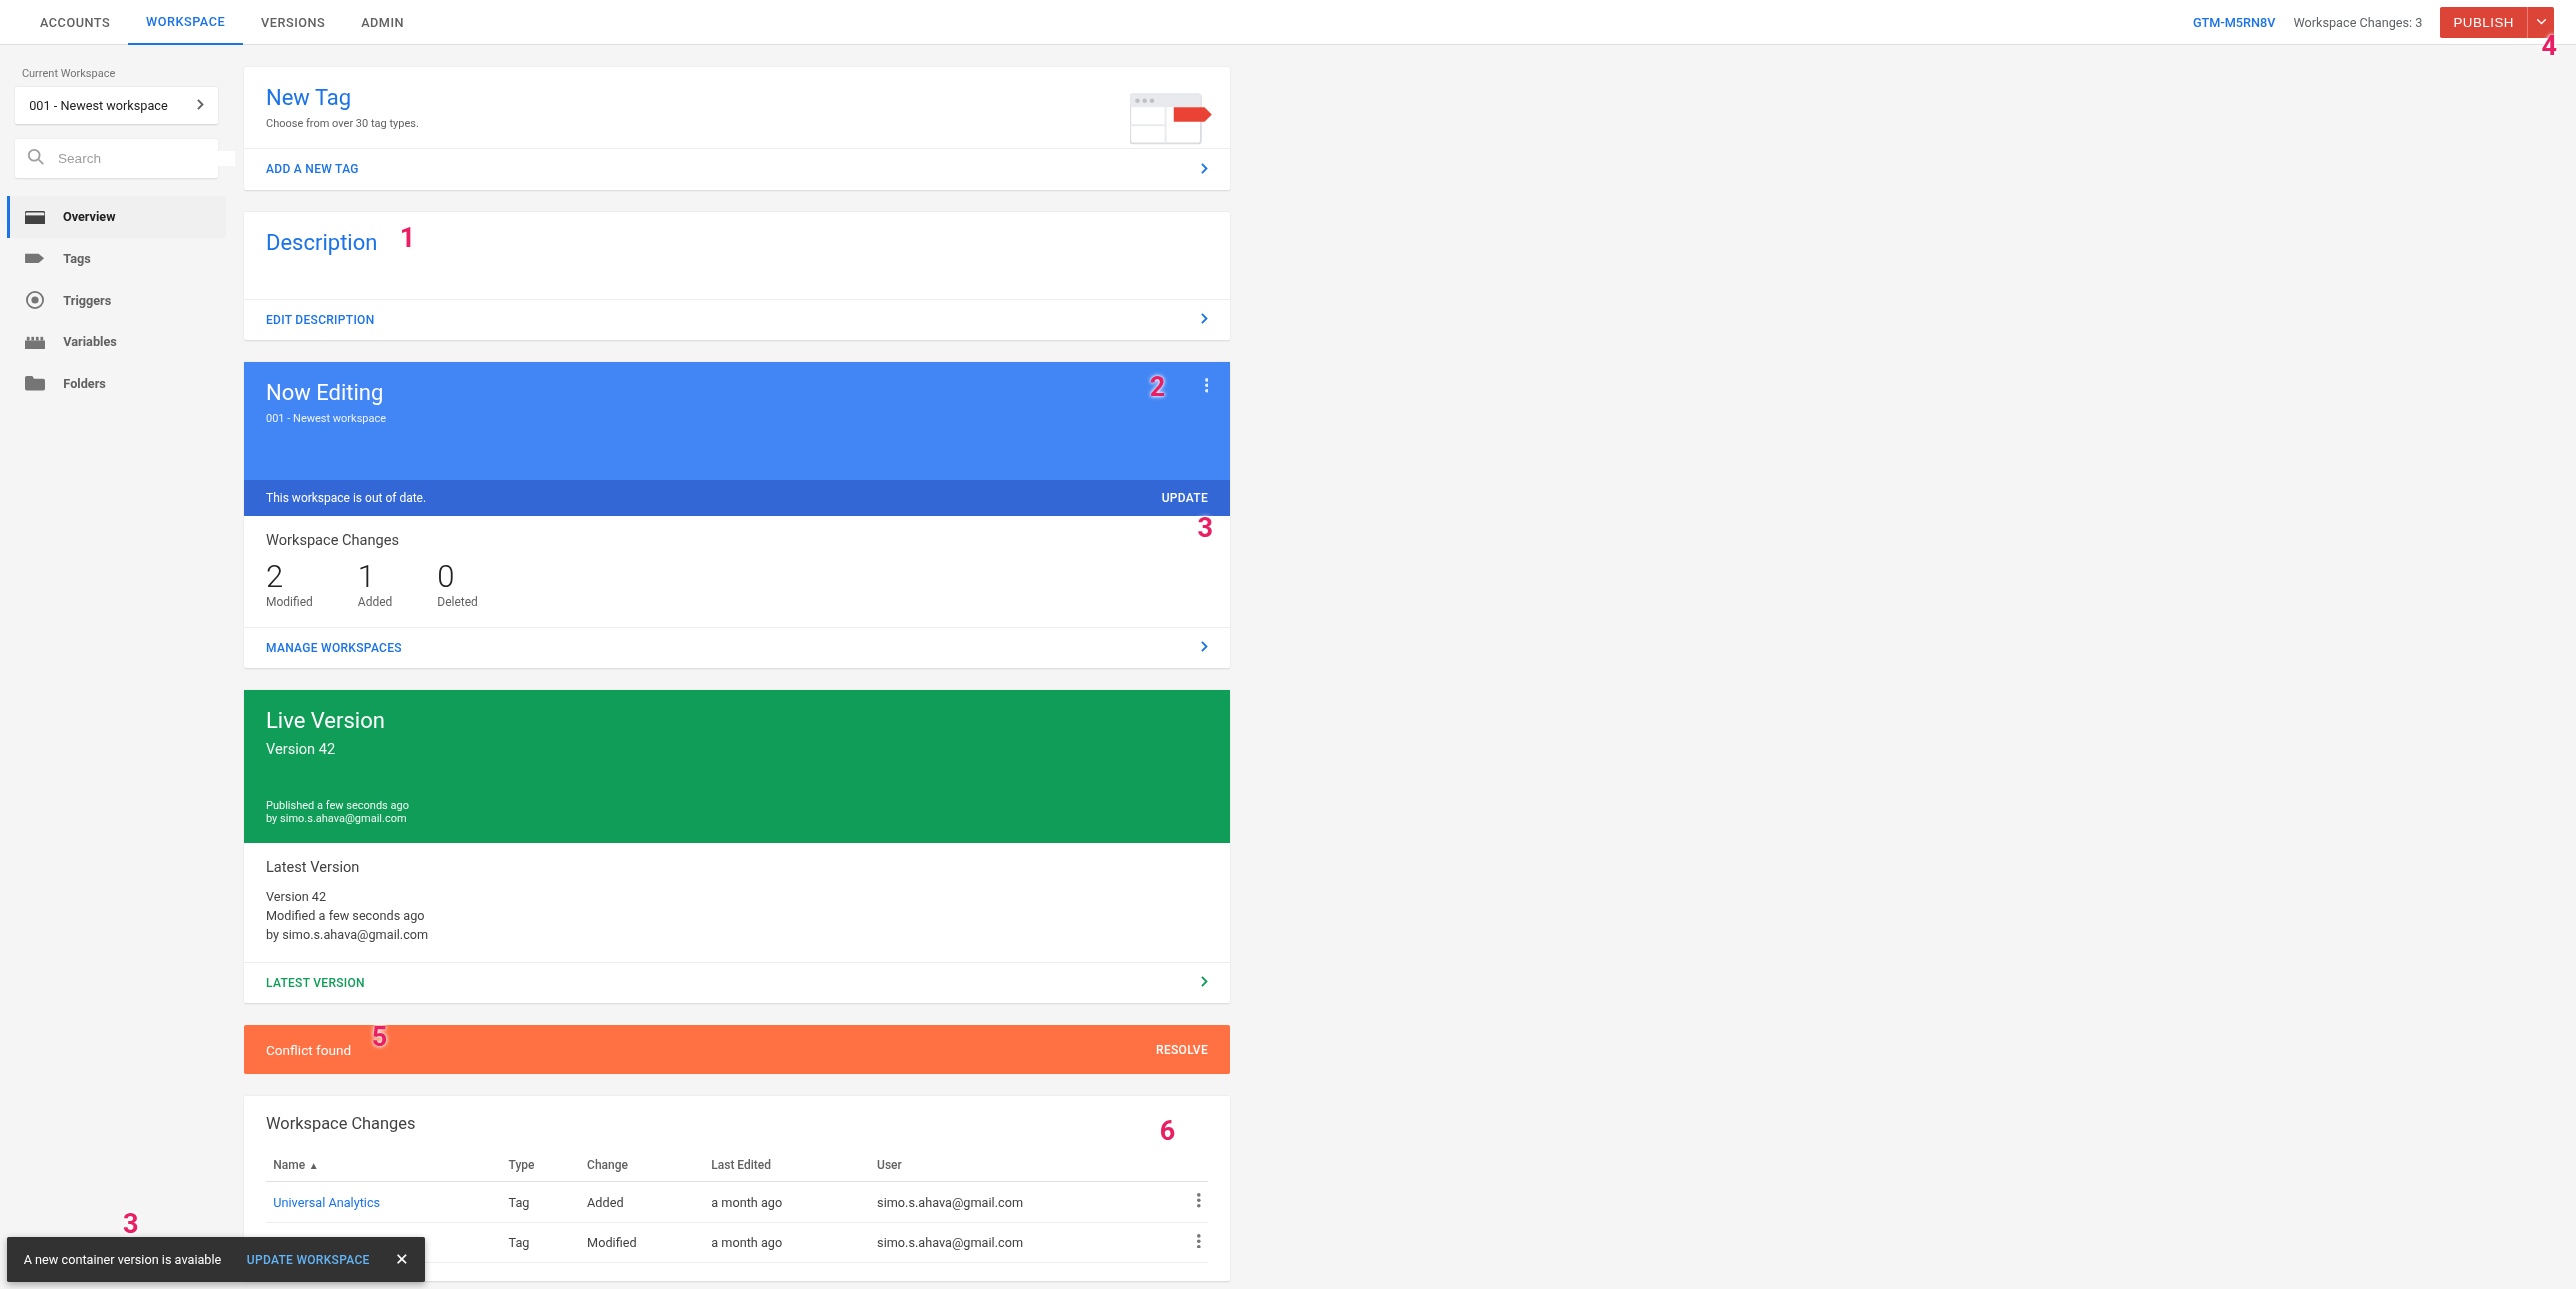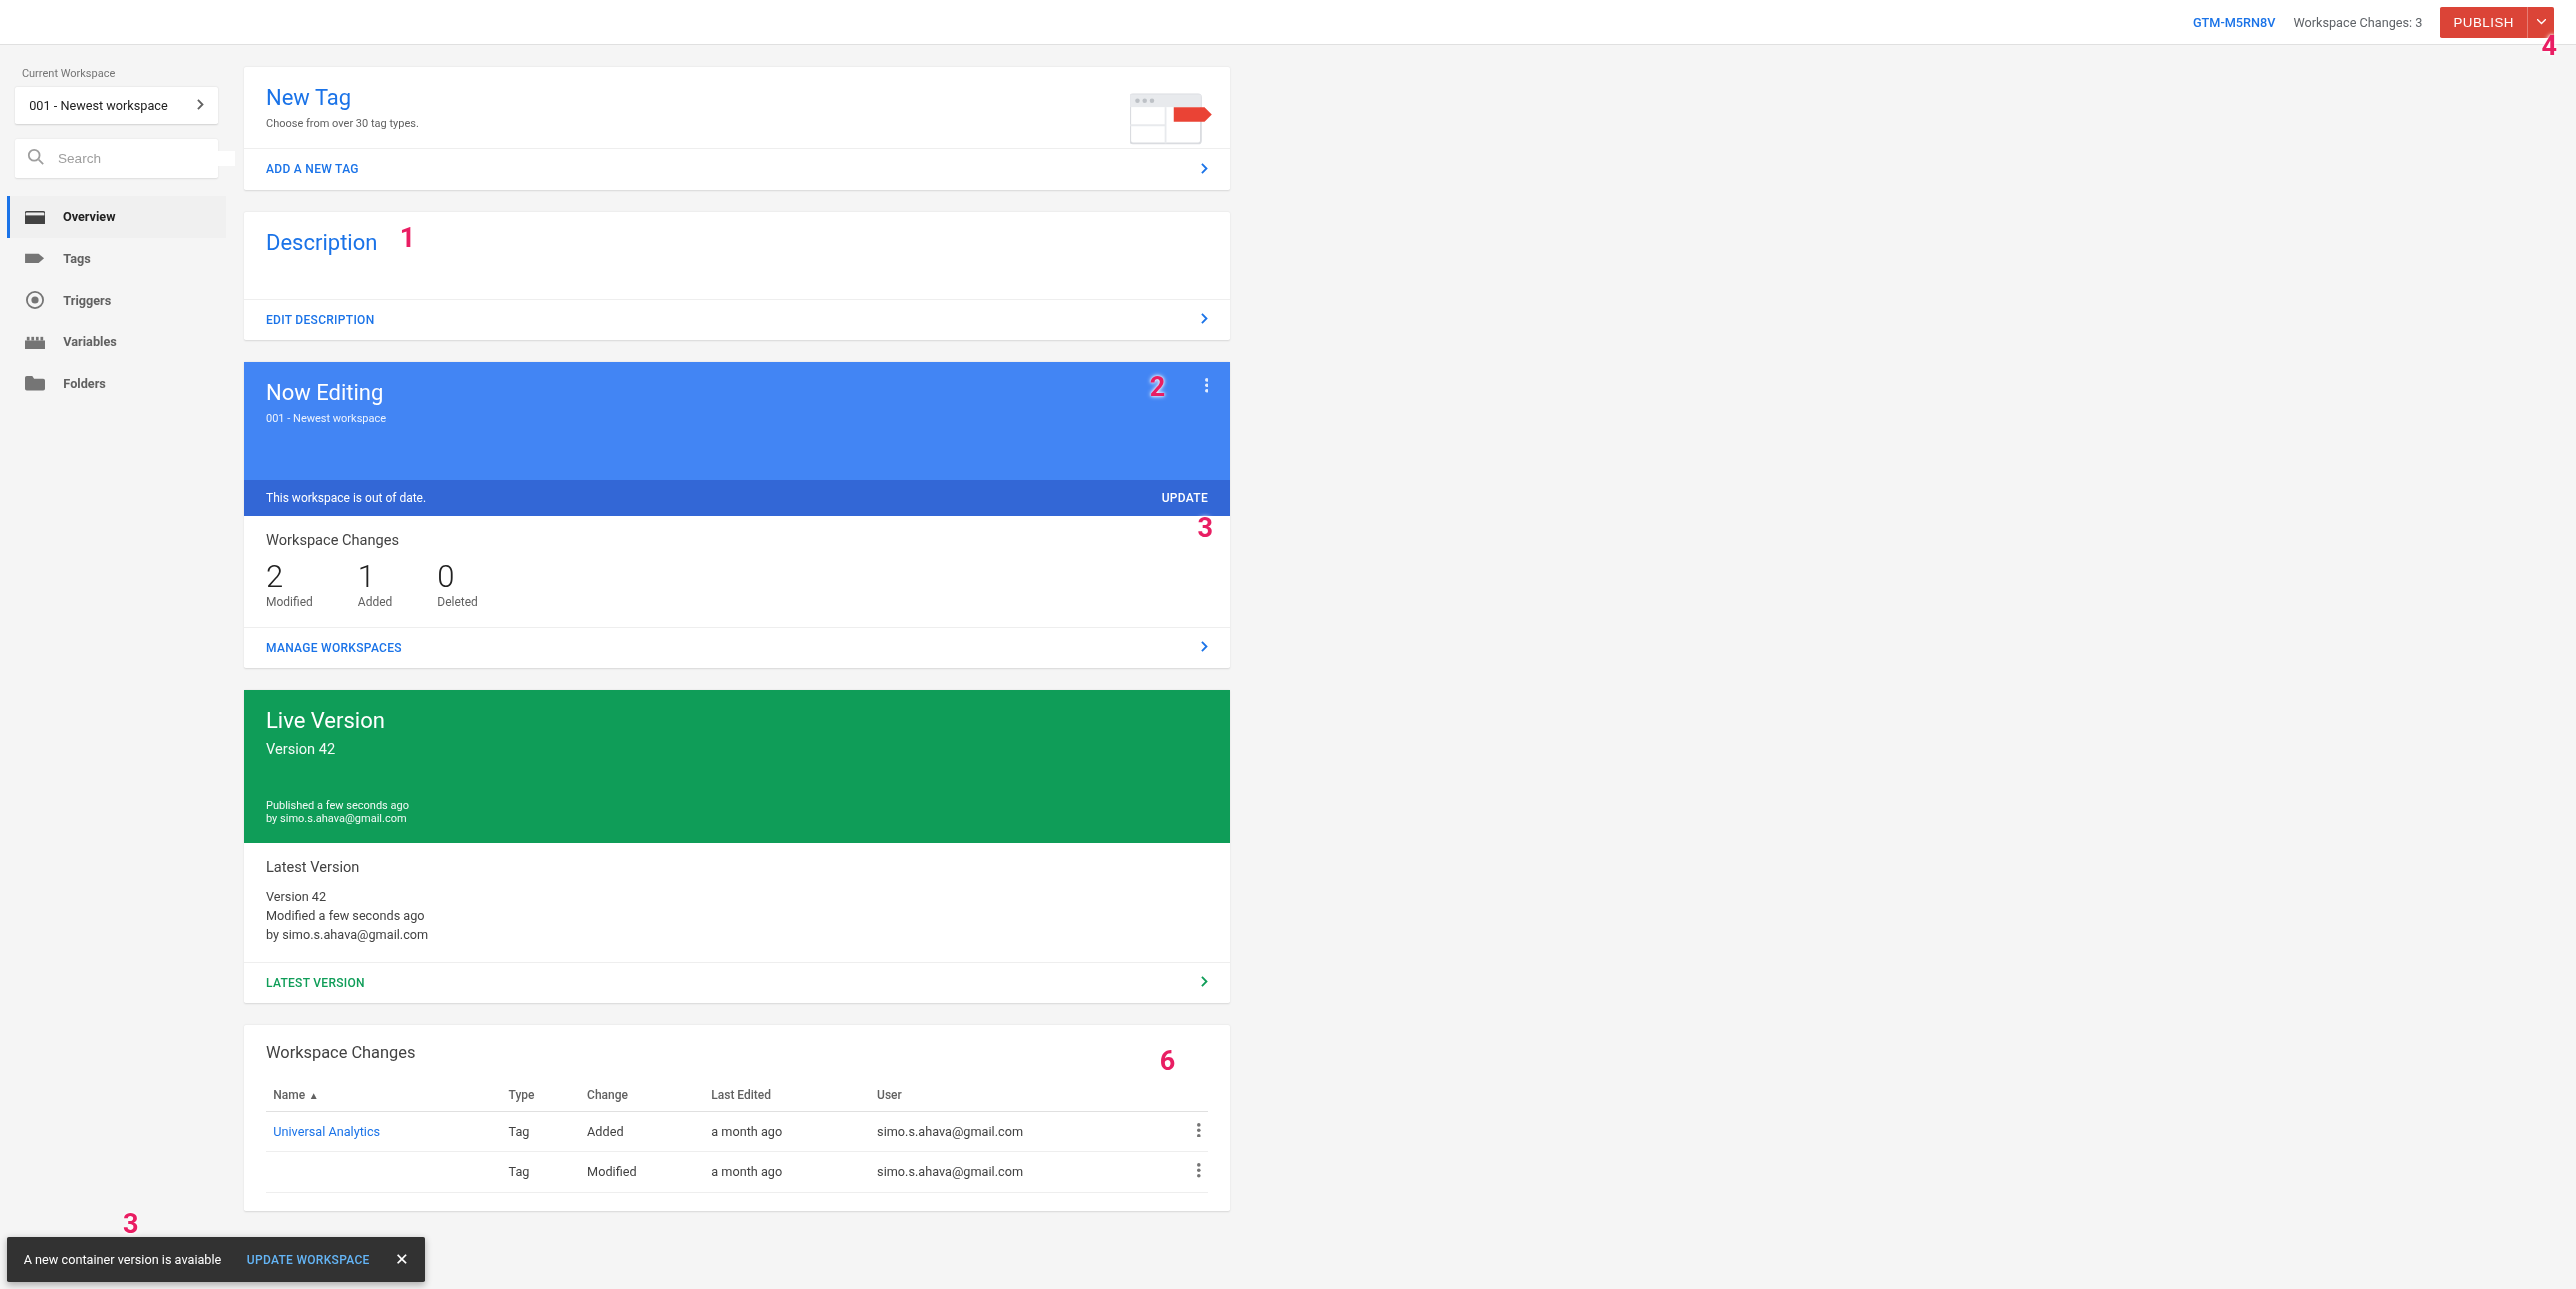--- a/index.html
+++ b/index.html
@@ -95,20 +95,26 @@
   .bubble { position: absolute; width: 35px; height: 35px; font-size: 27px; font-weight: 700; color: #e91e63; display: flex; align-items: center; justify-content: center; text-shadow: 0 0 5.5px #fff, 0 0 2.7px #fff; pointer-events: none; z-index: 50; }
   
   .chev { color: #bdbdbd; }
   .chev.blue { color: #1a73e8; }
   .chev.green { color: #0f9d58; }
 </style>
 </head>
 <body>
 
 <div class="topbar">
+  <div class="topnav">
+    <div class="topnav-item">ACCOUNTS</div>
+    <div class="topnav-item active">WORKSPACE</div>
+    <div class="topnav-item">VERSIONS</div>
+    <div class="topnav-item">ADMIN</div>
+  </div>
   <div class="topbar-right">
     <div class="container-id">GTM-M5RN8V</div>
     <div class="workspace-changes">Workspace Changes: 3</div>
     <div class="publish-group" style="position:relative;">
       <button class="publish-btn">PUBLISH</button>
       <button class="publish-caret">
         <svg width="9" height="5.5" viewBox="0 0 10 6">
             <path d="M0 0 L5 5 L10 0" fill="none" stroke="#fff" stroke-width="1.5"></path>
           </svg>
       </button>
@@ -303,20 +309,25 @@
             <span class="chev green">
               <svg width="7.3" height="11" viewBox="0 0 8 12">
                   <path d="M1 1 L6 6 L1 11" fill="none" stroke="#0f9d58" stroke-width="2"></path>
                 </svg>
             </span>
           </div>
         </div>
       </div>
     </div>
 
+    <div class="conflict" style="position:relative;">
+      <span>Conflict found</span>
+      <span class="resolve">RESOLVE</span>
+      <div class="bubble" style="top:-5.5px; left:118px;">5</div>
+    </div>
 
     <div class="table-card" style="position:relative;">
       <div class="table-title">Workspace Changes</div>
       <div class="bubble" style="top:18px; right:45px;">6</div>
       <table>
         <thead>
           <tr>
             <th><span>Name</span><span class="sort-arrow">▲</span></th>
             <th>Type</th>
             <th>Change</th>

